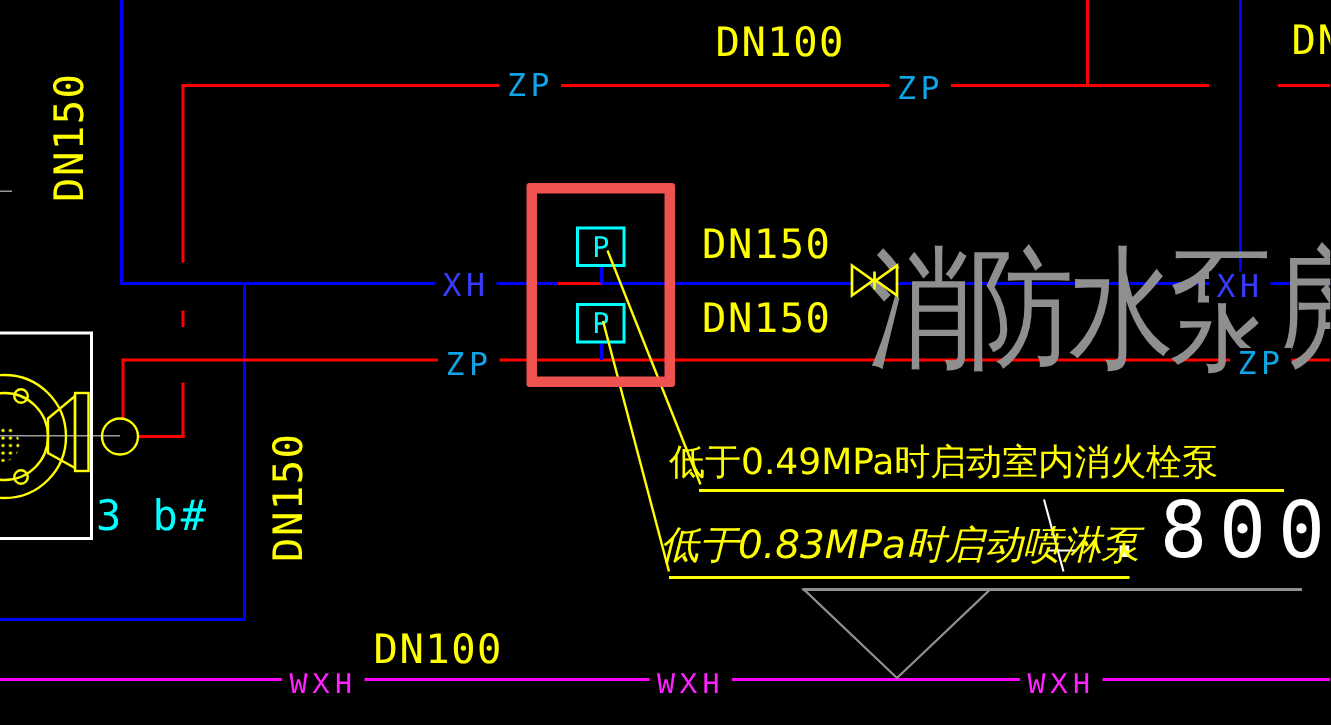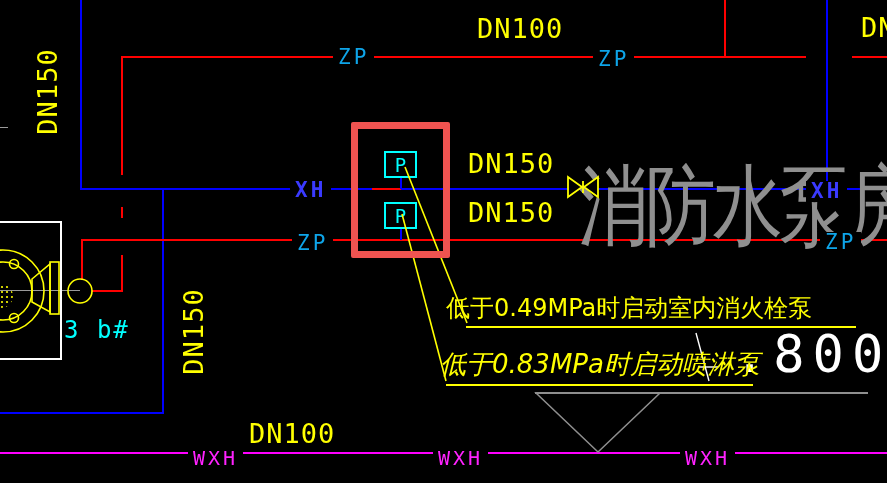--- a/index.html
+++ b/index.html
@@ -11,22 +11,22 @@
   
   .hl,.vl{position:absolute;z-index:1;}
   .hl{height:2px;} .vl{width:2px;}
   .blue{background:#0000ff;} .red{background:#ff0000;}
   .magenta{background:#ff00ff;} .gray{background:#8f8f8f;}
   .yellowl{background:#ffff00;}
   
   .lbl{position:absolute;z-index:6;line-height:1;white-space:nowrap;}
   .lbl-yellow{color:#ffff00;}
   .lbl-red{color:#0ea5e9;}
-  .lbl-blue{color:#3a3aff;font-weight:bold;}
-  .lbl-magenta{color:#ff22ff;}
+  .lbl-blue{color:#3a3aff;}
+  .lbl-magenta{color:#ff22ff;font-family:Liberation Mono, monospace;}
   .lbl-cyan{color:#00ffff;}
   .onln{background:#000;padding:0 5px;}
   .dn{font-size:27px;letter-spacing:1px;}
   .pipe{font-size:21px;letter-spacing:3px;}
   .vert{transform:rotate(-90deg);transform-origin:center center;text-align:center;}
   .cad-cn{font-family:"DejaVu Sans",sans-serif;}
   #room-title{
     z-index:2;font-size:88px;color:#8f8f8f;letter-spacing:-4px;
     transform:scaleX(.8);transform-origin:left center;font-weight:400;
   }
@@ -147,15 +147,15 @@
   <div class="lbl cad-cn note lbl-yellow" style="left:446px;top:296px;font-size:24px;">低于0.49MPa时启动室内消火栓泵</div>
   <div class="lbl cad-cn note lbl-yellow" style="left:440px;top:351px;font-size:26px;font-style:italic;">低于0.83MPa时启动喷淋泵</div>
 
   <div class="lbl" id="elev-val" style="left:734px;top:328px;">.800</div>
 
   <div class="lbl lbl-yellow dn" style="left:249px;top:420px;">DN100</div>
   <div class="lbl lbl-magenta pipe onln" style="left:188px;top:448px;font-size:20px;">WXH</div>
   <div class="lbl lbl-magenta pipe onln" style="left:433px;top:448px;font-size:20px;">WXH</div>
   <div class="lbl lbl-magenta pipe onln" style="left:680px;top:448px;font-size:20px;">WXH</div>
 
-  <div class="lbl lbl-cyan" style="left:64px;top:318px;font-size:24px;letter-spacing:2px;">3 b#</div>
+  <div class="lbl lbl-cyan" style="left:64px;top:330px;font-size:28px;letter-spacing:2px;">3 b#</div>
 
 </div>
 
 </body></html>

